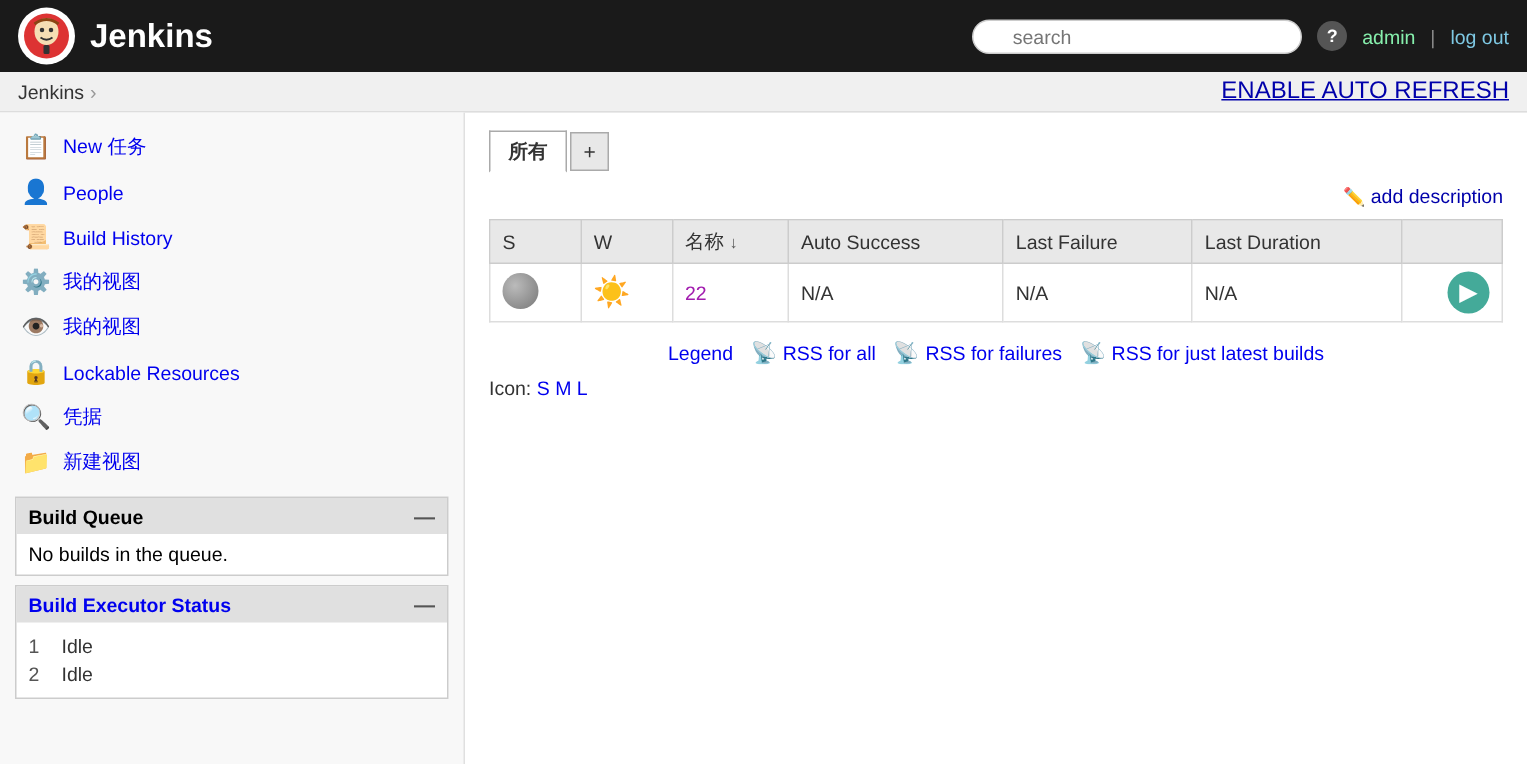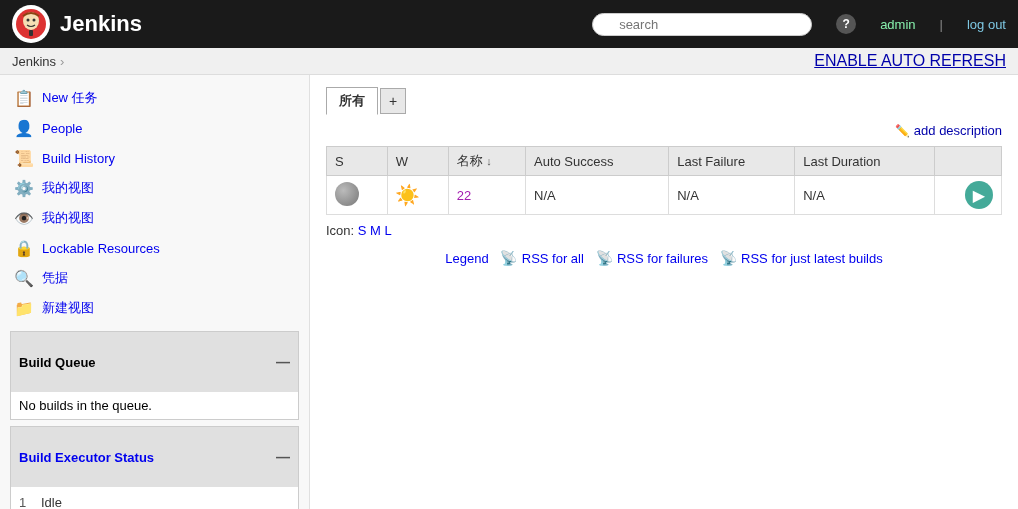--- a/index.html
+++ b/index.html
@@ -9,21 +9,21 @@
     #header {
       background: #1a1a1a;
       display: flex;
       align-items: center;
       padding: 0 12px;
       height: 48px;
       justify-content: space-between;
     }
     #header-left { display: flex; align-items: center; gap: 10px; }
     #logo-text { color: #fff; font-size: 22px; font-weight: bold; }
-    #header-right { display: flex; align-items: center; gap: 24px; }
+    #header-right { display: flex; align-items: center; gap: 10px; }
     #search-box {
       background: #fff;
       border: 1px solid #ccc;
       border-radius: 12px;
       padding: 3px 10px 3px 26px;
       font-size: 13px;
       width: 220px;
       position: relative;
     }
     .search-wrapper {
@@ -103,21 +103,21 @@
 
     
     #sidebar-panels { margin-top: 8px; }
     .panel {
       border: 1px solid #ccc;
       margin: 6px 10px;
       background: #fff;
     }
     .panel-header {
       background: #e0e0e0;
-      padding: 22px 8px;
+      padding: 4px 8px;
       display: flex;
       align-items: center;
       justify-content: space-between;
       font-size: 13px;
       font-weight: bold;
     }
     .panel-header a { color: #00e; text-decoration: none; }
     .panel-collapse { color: #555; font-size: 14px; cursor: pointer; }
     .panel-body { padding: 6px 8px; font-size: 13px; }
     .executor-row { display: flex; gap: 8px; font-size: 13px; padding: 2px 0; }
@@ -393,38 +393,38 @@
             <td>N/A</td>
             <td>
               <button class="build-btn">
                 <span class="build-btn-icon">▶</span>
               </button>
             </td>
           </tr>
         </tbody>
     </table>
 
-    <div id="icon-legend">
-      <span>Icon: </span>
-      <a href="#">S</a>
-      <span> </span>
-      <a href="#">M</a>
-      <span> </span>
-      <a href="#">L</a>
-    </div>
-
     <div id="rss-bar">
       <a href="#" class="legend-link">Legend</a>
       <span>
         <span class="rss-icon">📡</span>
         <a href="#">RSS for all</a>
       </span>
       <span>
         <span class="rss-icon">📡</span>
         <a href="#">RSS for failures</a>
       </span>
       <span>
         <span class="rss-icon">📡</span>
         <a href="#">RSS for just latest builds</a>
       </span>
     </div>
+
+    <div id="icon-legend">
+      <span>Icon: </span>
+      <a href="#">S</a>
+      <span> </span>
+      <a href="#">M</a>
+      <span> </span>
+      <a href="#">L</a>
+    </div>
   </div>
 </div>
 
 </body></html>

